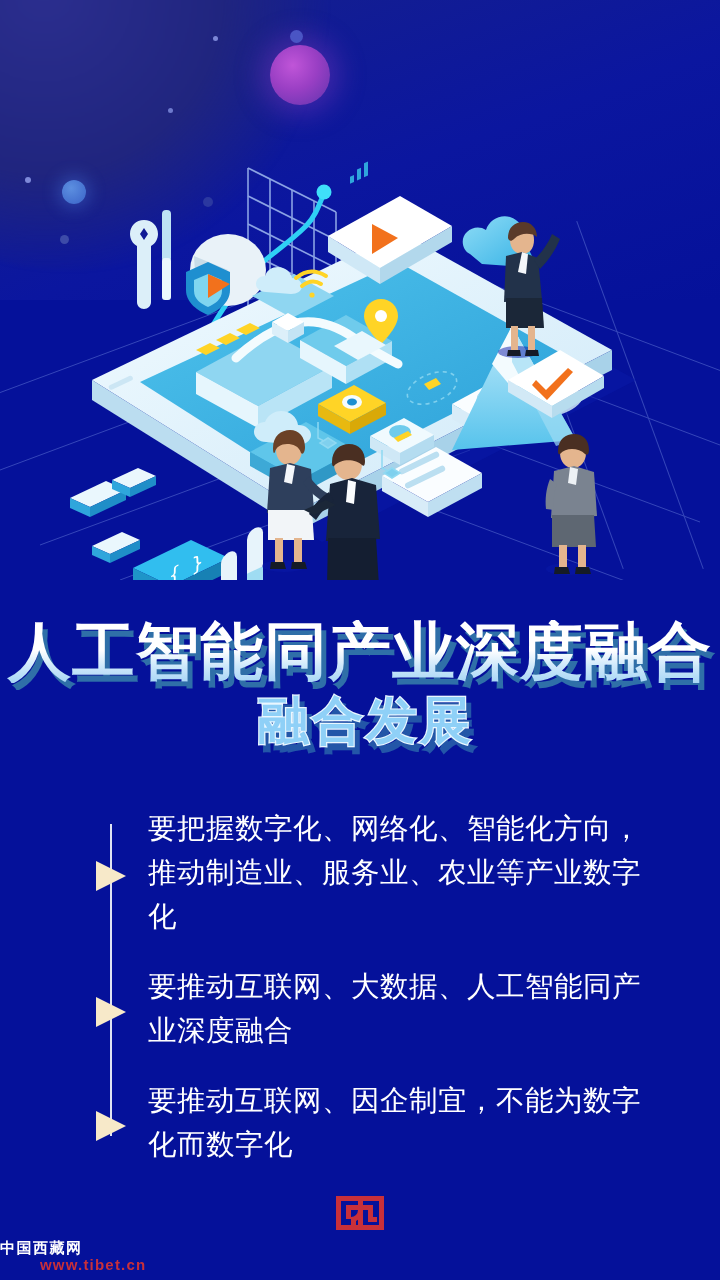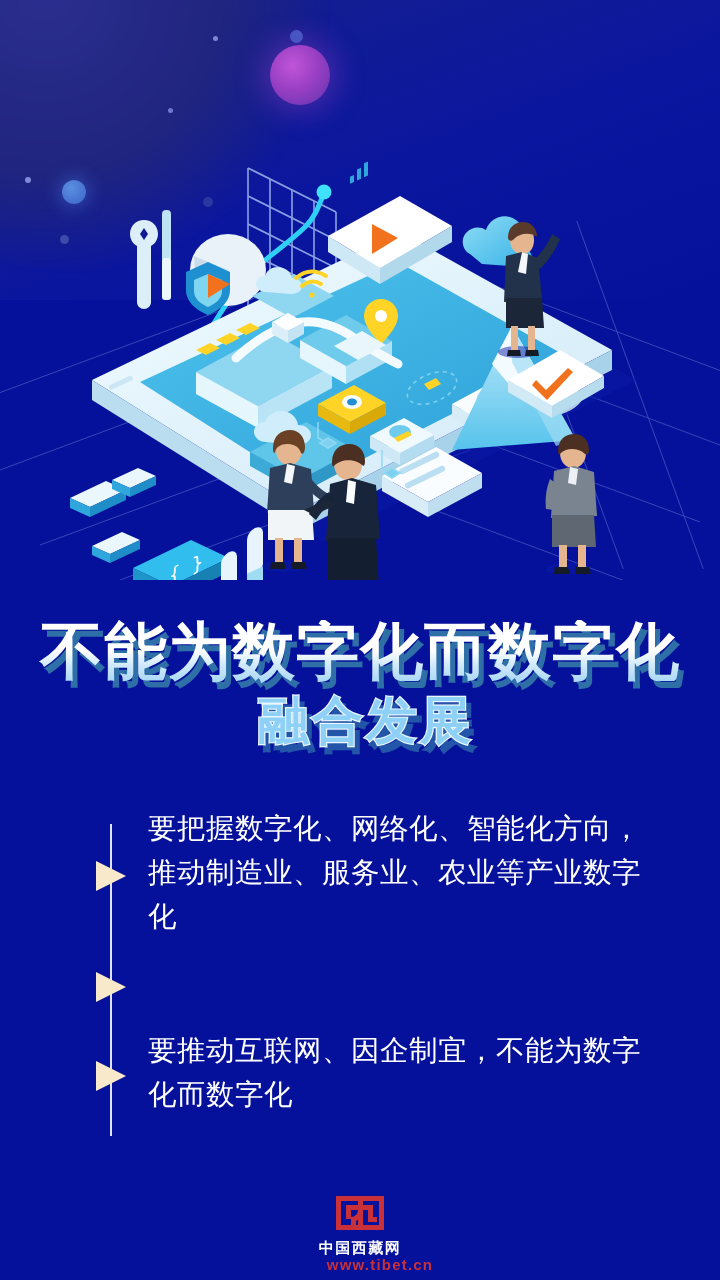--- a/index.html
+++ b/index.html
@@ -69,21 +69,21 @@
     position:relative;z-index:2;flex:0 0 auto;margin-top:8px;margin-left:0;
     width:0;height:0;border-top:15px solid transparent;border-bottom:15px solid transparent;
     border-left:30px solid #F7E9C9;
   }
   .item-text{
     margin-left:22px;color:#FFFFFF;font-size:28.5px;line-height:44px;font-weight:400;
     letter-spacing:.5px;width:505px;
   }
 
   
-  .footer{position:absolute;left:0;top:1196px;width:720px;text-align:center;}
+  .footer{position:absolute;left:0;top:1196px;width:720px;}
   .logo-mark{display:block;margin:0 auto;}
   .logo-cn{margin-top:1px;font-size:15px;color:#FFFFFF;letter-spacing:1.5px;font-weight:bold;line-height:18px;}
   .logo-url{margin-top:1px;font-size:15px;color:#C8303A;letter-spacing:1.2px;font-weight:bold;line-height:13px;margin-left:40px;}
 </style>
 </head>
 <body>
 
 <div class="poster">
 
   <div class="bg-base"></div>
@@ -433,34 +433,35 @@
         <path d="M10 96 l48 0 l3 48 l-52 0 Z" fill="#141E31"></path>
         <path d="M12 142 l18 0 l2 8 l-21 0 Z" fill="#0B1220"></path>
         <path d="M38 142 l18 0 l2 8 l-21 0 Z" fill="#0B1220"></path>
 
         <path d="M-14 68 l22 -10 l10 5 l-22 10 Z" fill="#1B2738"></path>
       </g>
     </svg>
   </div>
 
   <div class="title-block">
-    <div class="title-main">不能为数字化而数字化</div>
+    <div class="title-main">人工智能同产业深度融合</div>
     <div class="title-sub">融合发展</div>
   </div>
 
   <div class="bullets">
     <div class="rail"></div>
 
     <div class="item">
       <div class="tri"></div>
       <div class="item-text">要把握数字化、网络化、智能化方向，推动制造业、服务业、农业等产业数字化</div>
     </div>
 
     <div class="item">
       <div class="tri"></div>
+      <div class="item-text">要推动互联网、大数据、人工智能同产业深度融合</div>
     </div>
 
     <div class="item">
       <div class="tri"></div>
       <div class="item-text">要推动互联网、因企制宜，不能为数字化而数字化</div>
     </div>
   </div>
 
   <div class="footer">
     <svg class="logo-mark" width="56" height="42" viewBox="0 0 56 42">

